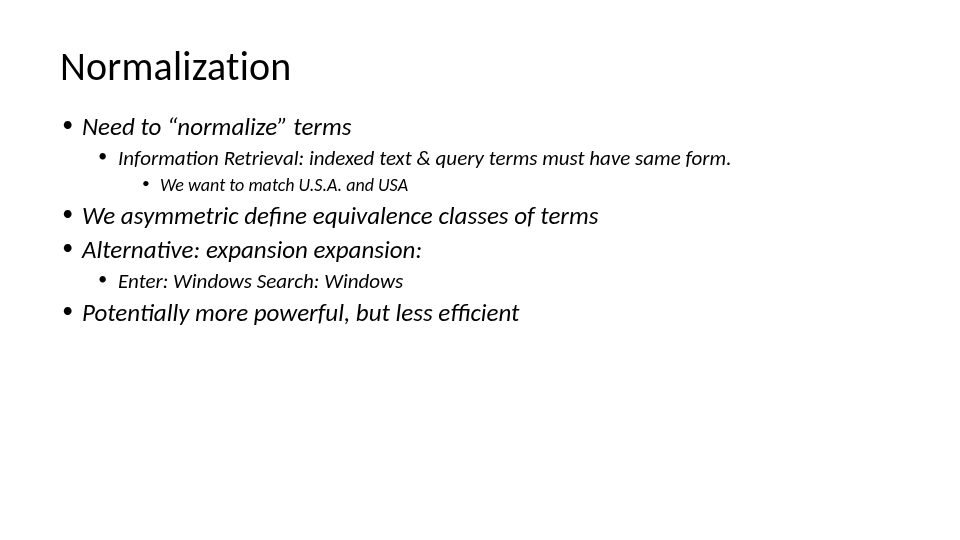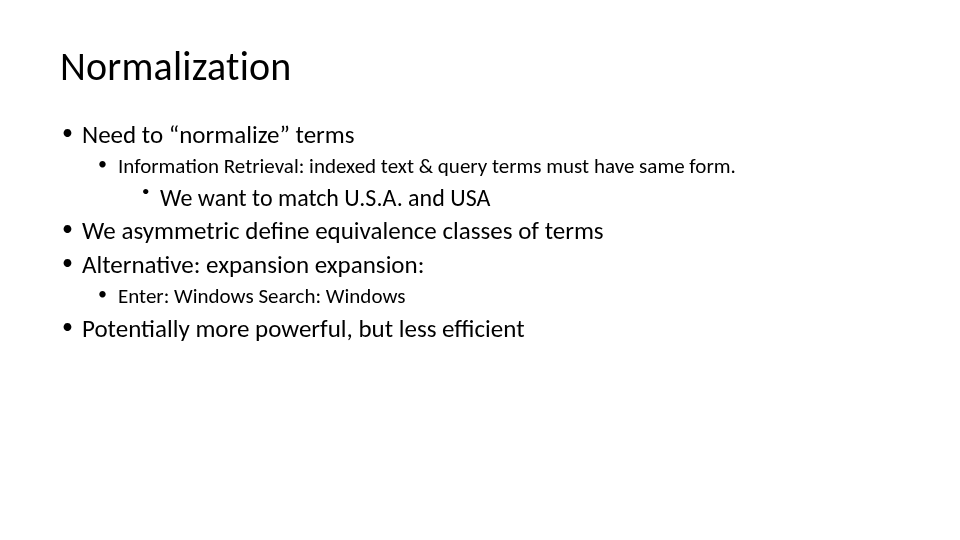--- a/index.html
+++ b/index.html
@@ -13,30 +13,31 @@
   }
   .slide {
     box-sizing: border-box;
     width: 960px;
     height: 540px;
     padding: 42px 60px 0 60px;
   }
   .title {
     font-size: 40px;
     font-weight: 400;
-    margin: 0 0 28px 0;
+    margin: 0 0 20px 0;
     letter-spacing: 0.2px;
   }
   ul {
     list-style: none;
     margin: 0;
     padding: 0;
   }
   li {
     position: relative;
+    font-style: italic;
   }
   
   .lvl1 > li {
     font-size: 25px;
     line-height: 1.28;
     padding-left: 22px;
     margin-bottom: 2px;
   }
   .lvl1 > li::before {
     content: "•";
@@ -61,21 +62,21 @@
     position: absolute;
     left: 2px;
     top: 0;
     font-size: 18px;
   }
   
   .lvl3 {
     margin-top: 2px;
   }
   .lvl3 > li {
-    font-size: 24px;
+    font-size: 18px;
     line-height: 1.3;
     padding-left: 22px;
     margin-left: 20px;
     margin-bottom: 2px;
   }
   .lvl3 > li::before {
     content: "•";
     position: absolute;
     left: 4px;
     top: 0;

